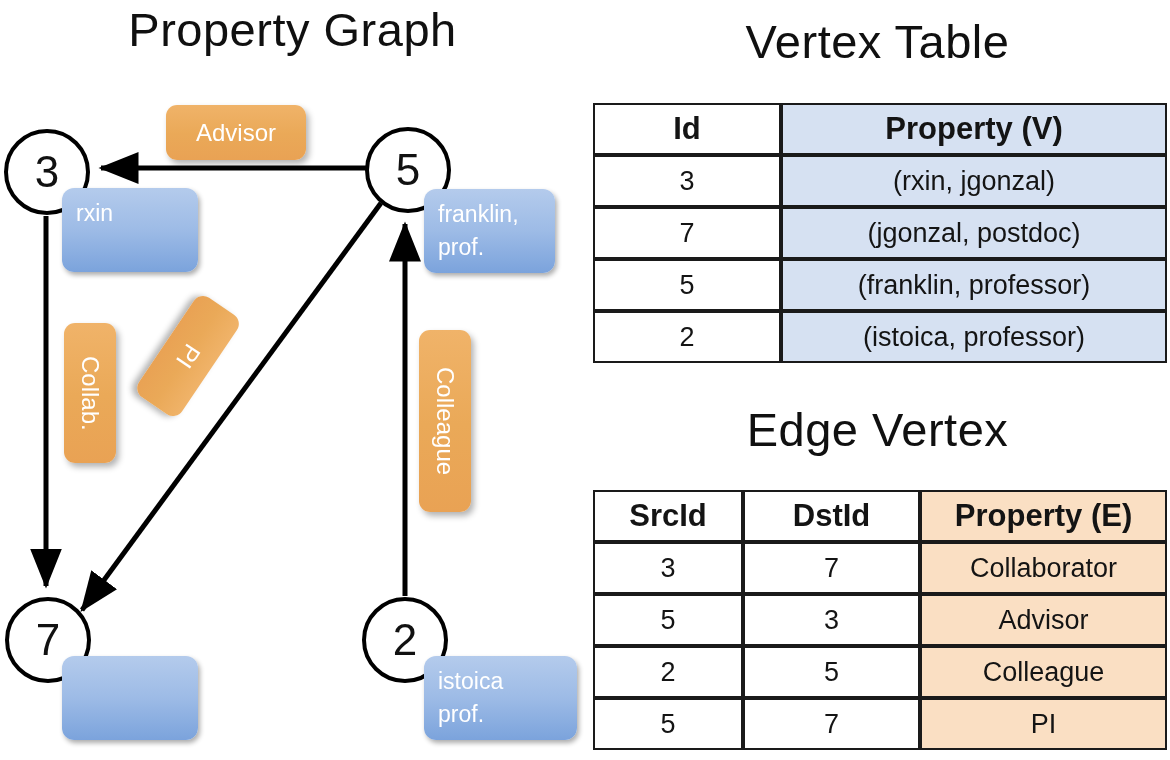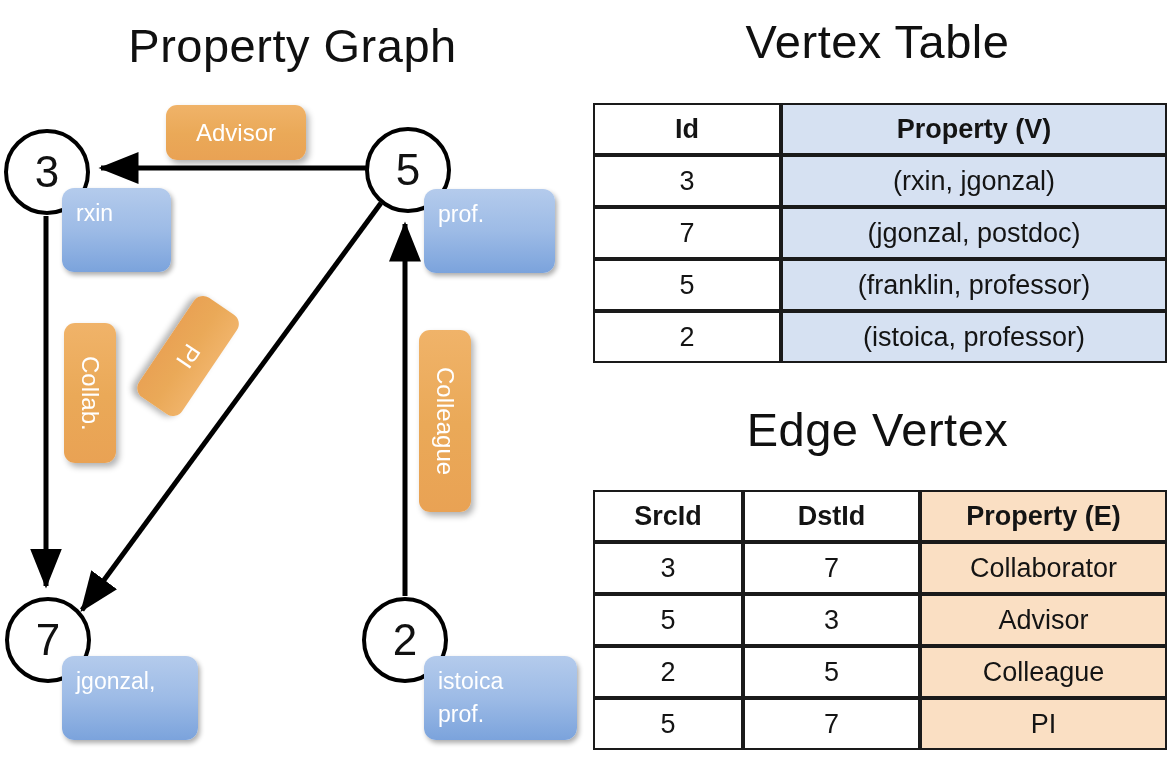--- a/index.html
+++ b/index.html
@@ -20,21 +20,21 @@
   .section-title {
     position: absolute;
     font-family: "Liberation Sans", sans-serif;
     font-weight: 300;
     font-size: 47px;
     letter-spacing: 0.5px;
     color: #101010;
     white-space: nowrap;
     text-align: center;
   }
-  #title-property-graph { left: 0px;   top: 18px;  width: 585px; }
+  #title-property-graph { left: 0px;   top: 2px;  width: 585px; }
   #title-vertex-table   { left: 585px; top: 14px;  width: 585px; }
   #title-edge-table     { left: 585px; top: 402px; width: 585px; }
 
   
   #graph-panel {
     position: absolute;
     left: 0; top: 0;
     width: 585px; height: 760px;
   }
   #graph-edges {
@@ -108,21 +108,21 @@
     font-family: "Liberation Sans", sans-serif;
     font-weight: 300;
     font-size: 27px;
     color: #141414;
     text-align: center;
     padding: 0;
     height: 52px;
     box-sizing: border-box;
     background: #ffffff;
   }
-  .data-table th { font-weight: 700; font-size: 27px; }
+  .data-table th { font-weight: 700; font-size: 31px; }
 
   .cell-blue   { background: #d6e1f2 !important; }
   .cell-orange { background: #fadfc3 !important; margin-top: 12px; }
 
   #vertex-table { left: 593px; top: 103px; }
   #edge-table   { left: 593px; top: 490px; }
 </style>
 </head>
 <body>
 
@@ -148,30 +148,30 @@
     <line x1="381" y1="203" x2="82" y2="610" stroke="#000" stroke-width="5" marker-end="url(#arrowhead)"></line>
 
     <line x1="405" y1="596" x2="405" y2="224" stroke="#000" stroke-width="5" marker-end="url(#arrowhead)"></line>
   </svg>
 
   <div class="vertex-node" style="left:4px;  top:129px;">3</div>
   <div class="vertex-node" style="left:365px; top:127px;">5</div>
   <div class="vertex-node" style="left:5px;   top:597px;">7</div>
   <div class="vertex-node" style="left:362px; top:597px;">2</div>
 
-  <div class="prop-box" style="left:62px; top:188px; width:109px; height:84px;">
+  <div class="prop-box" style="left:62px; top:188px; width:136px; height:84px;">
     <div>rxin</div>
   </div>
 
   <div class="prop-box" style="left:424px; top:189px; width:131px; height:84px;">
+    <div>franklin,</div>
     <div>prof.</div>
   </div>
 
   <div class="prop-box" style="left:62px; top:656px; width:136px; height:84px;">
-    <div>jgonzal,</div>
   </div>
 
   <div class="prop-box" style="left:424px; top:656px; width:153px; height:84px;">
     <div>istoica</div>
     <div>prof.</div>
   </div>
 
   <div class="edge-badge" style="left:166px; top:105px; width:140px; height:55px;">Advisor</div>
 
   <div class="edge-badge vertical" style="left:64px; top:323px; width:52px; height:140px;">Collab.</div>

